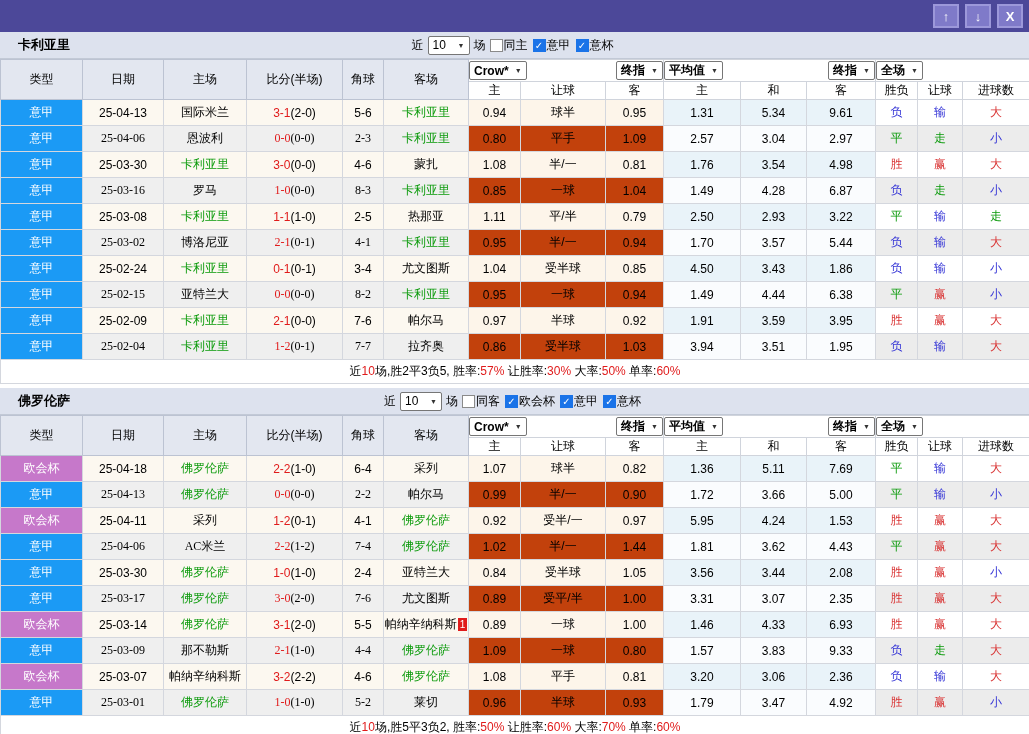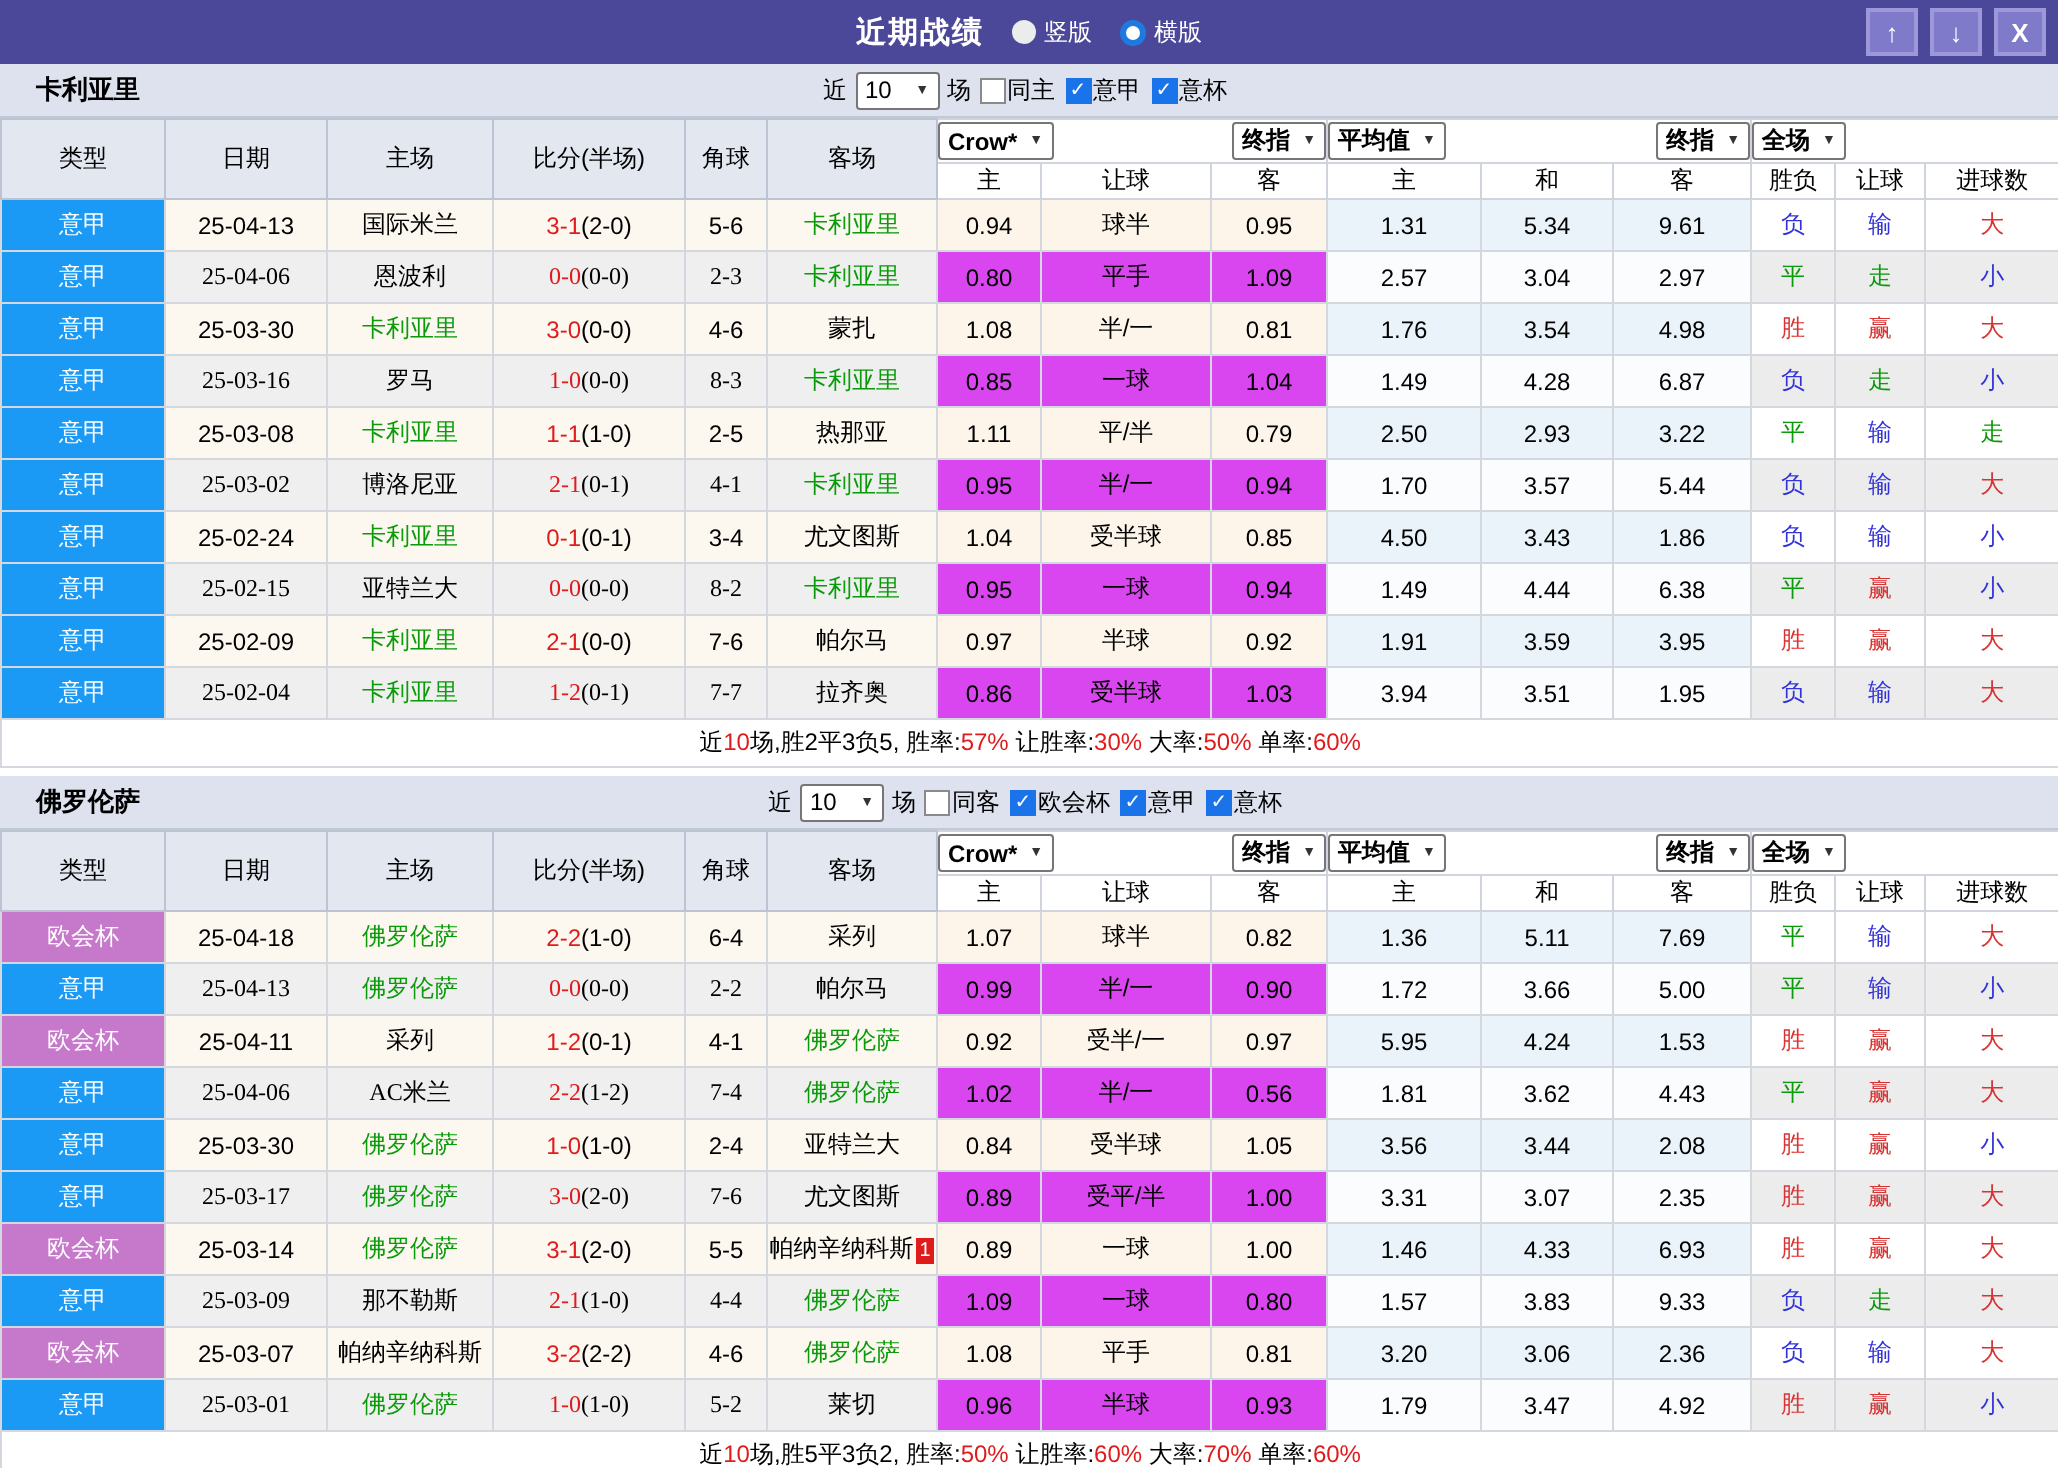--- a/index.html
+++ b/index.html
@@ -36,21 +36,21 @@
   thead th{font-weight:normal;font-size:12px;}
   thead th.gray{background:#e3e7f0;border-color:#bcc3d2;}
   thead th.white{background:#fff;border-color:#d0d4dc;}
   .hr1 th{height:21px;}
   .hr2 th{height:17px;}
   .dd-left{display:flex;justify-content:space-between;gap:8px;align-items:center;font-weight:bold;}
   tbody td{height:25px;font-size:12px;}
   tr.odd  td.c-left{background:#fcf8f0;}
   tr.even td.c-left{background:#efefef;font-family:Liberation Serif, serif;}
   tr.odd  td.c-crow{background:#fdf5ea;}
-  tr.even td.c-crow{background:#d946ef;}
+  tr.even td.c-crow{background:#c2410c;}
   tr.odd  td.c-avg{background:#e9f3f9;}
   tr.even td.c-avg{background:#fafcfe;}
   tr.odd  td.c-res{background:#ffffff;}
   tr.even td.c-res{background:#ececec;}
   td.lg{color:#fff;}
   td.lg-blue{background:#1b9af5;}
   td.lg-purple{background:#c678ca;}
   td.team-green{color:#0a9a0a;}
   .score-red{color:#e01b1b;}
   .res-r{color:#d93333;}
@@ -58,33 +58,20 @@
   .res-b{color:#3434d6;}
   .sup-badge{display:inline-block;background:#e01b1b;color:#fff;font-size:10px;line-height:13px;padding:0 2px;margin-left:1px;}
   tfoot td{height:23px;background:#fff;font-size:12px;}
   tfoot .red{color:#e01b1b;}
   .section-gap{height:4px;background:#fff;}
 </style>
 </head>
 <body>
 
 <div class="titlebar">
-  <div class="title-center">
-    <span class="title-text">近期战绩</span>
-    <span class="radio-group">
-        <span class="radio-item">
-          <span class="radio"></span>
-          <span>竖版</span>
-        </span>
-        <span class="radio-item">
-          <span class="radio sel"></span>
-          <span>横版</span>
-        </span>
-      </span>
-  </div>
   <div class="win-buttons">
       <span class="win-btn">↑</span>
       <span class="win-btn">↓</span>
       <span class="win-btn">X</span>
     </div>
 </div>
 
 <div class="section">
   <div class="filter-row">
     <span class="team-name">卡利亚里</span>
@@ -505,21 +492,21 @@
         </tr>
         <tr class="even">
           <td class="lg lg-blue">意甲</td>
           <td class="c-left">25-04-06</td>
           <td class="c-left">AC米兰</td>
           <td class="c-left"><span class="score-red">2-2</span><span>(1-2)</span></td>
           <td class="c-left">7-4</td>
           <td class="c-left team-green"><span>佛罗伦萨</span></td>
           <td class="c-crow">1.02</td>
           <td class="c-crow">半/一</td>
-          <td class="c-crow">0.56</td>
+          <td class="c-crow">1.44</td>
           <td class="c-avg">1.81</td>
           <td class="c-avg">3.62</td>
           <td class="c-avg">4.43</td>
           <td class="c-res res-g">平</td>
           <td class="c-res res-r">赢</td>
           <td class="c-res res-r">大</td>
         </tr>
         <tr class="odd">
           <td class="lg lg-blue">意甲</td>
           <td class="c-left">25-03-30</td>

